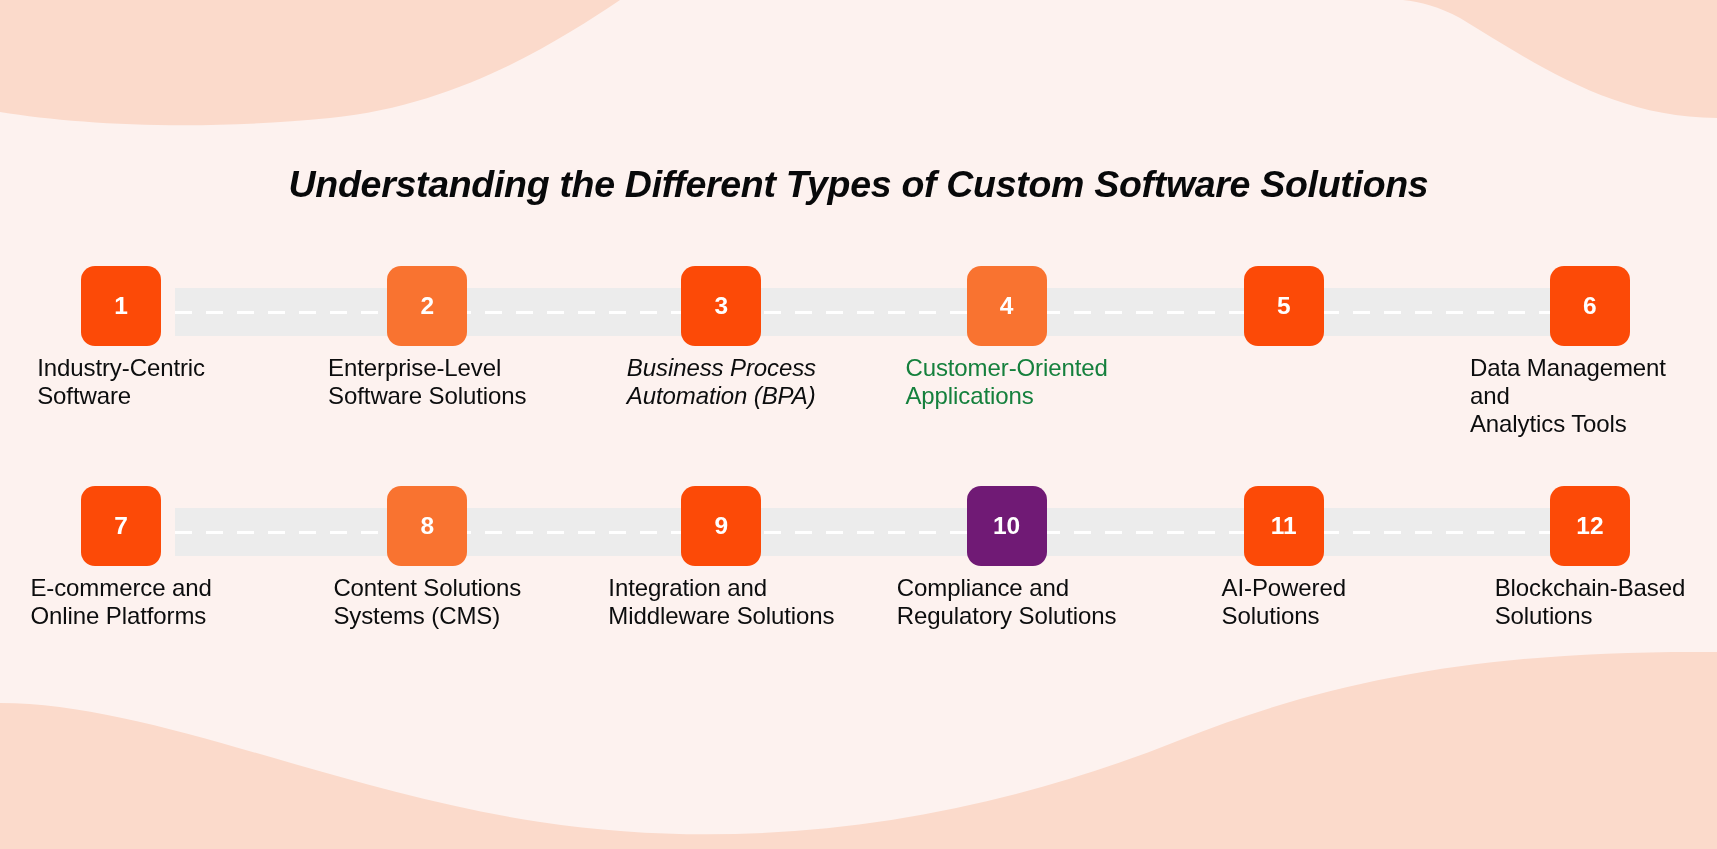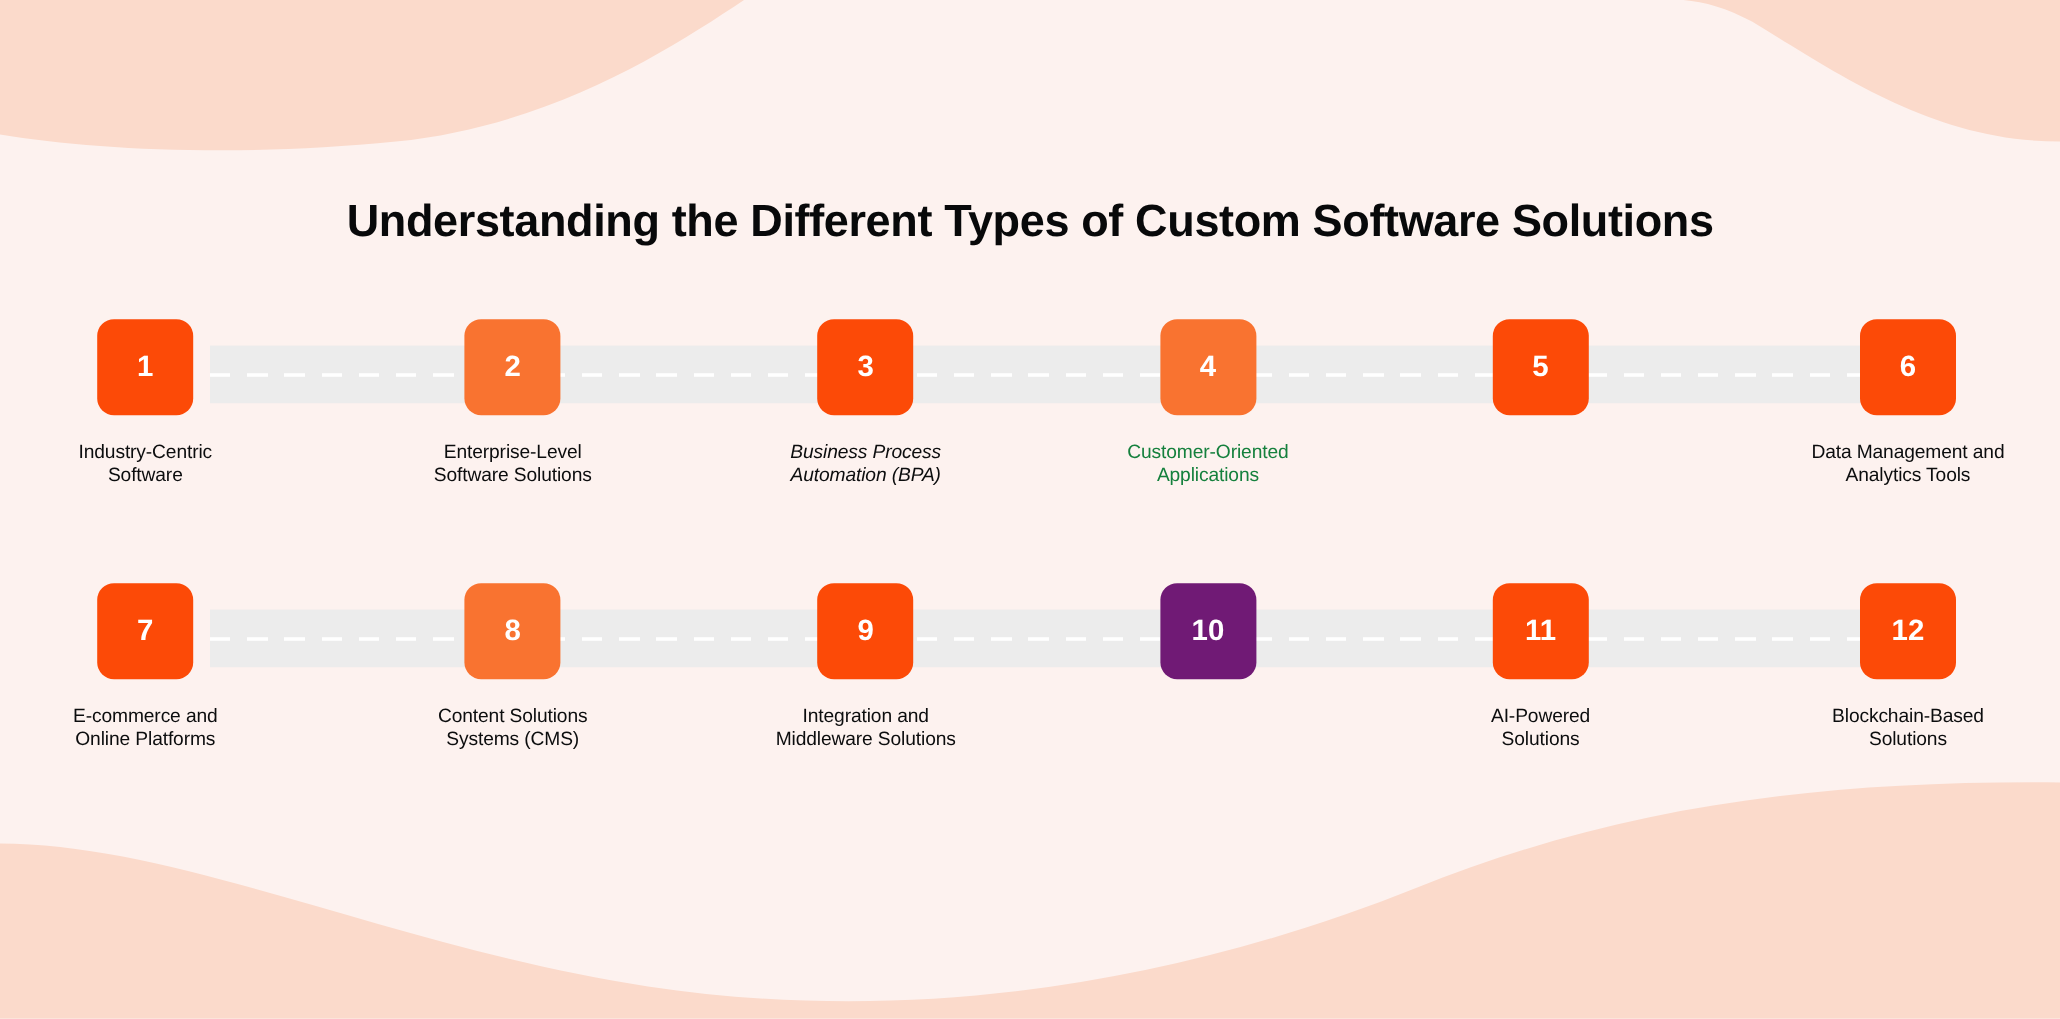--- a/index.html
+++ b/index.html
@@ -44,20 +44,21 @@
     top: 138px;
     left: 0;
     width: 1717px;
     text-align: center;
     font-size: 37.5px;
     font-weight: bold;
     color: #08090A;
     letter-spacing: -0.3px;
     line-height: 1.15;
     white-space: nowrap;
+    font-style: italic;
   }
 
   .timeline-row {
     position: absolute;
     left: 0;
     width: 1717px;
     height: 180px;
   }
   .row-1 { top: 266px; }
   .row-2 { top: 486px; }
@@ -110,23 +111,22 @@
     justify-content: center;
     color: #FFFFFF;
     font-size: 24.5px;
     font-weight: 600;
     line-height: 1;
     box-sizing: border-box;
     flex: none;
   }
 
   .item-label {
-    margin-top: 23px;
-    text-align: center;
-    font-size: 16px;
+    margin-top: 8px;
+    font-size: 24px;
     line-height: 1.17;
     color: #0C0D0E;
     white-space: pre-line;
     max-width: 240px;
     letter-spacing: -0.1px;
   }
 
   
   .item.c1 { transform: translateX(-22px); }
   .item.c2 { transform: translateX(-2px); }
@@ -229,20 +229,22 @@
             <span>9</span>
           </div>
           <div class="item-label" style="color: rgb(12, 13, 14);">Integration and
 Middleware Solutions</div>
         </div>
 
         <div class="item c4">
           <div class="badge" style="background: #701a75; color: rgb(255, 255, 255);">
             <span>10</span>
           </div>
+          <div class="item-label" style="color: rgb(12, 13, 14);">Compliance and
+Regulatory Solutions</div>
         </div>
 
         <div class="item c5">
           <div class="badge" style="background: rgb(252, 74, 7); color: rgb(255, 255, 255); align-items: center;">
             <span>11</span>
           </div>
           <div class="item-label" style="color: rgb(12, 13, 14);">AI-Powered
 Solutions</div>
         </div>
 

